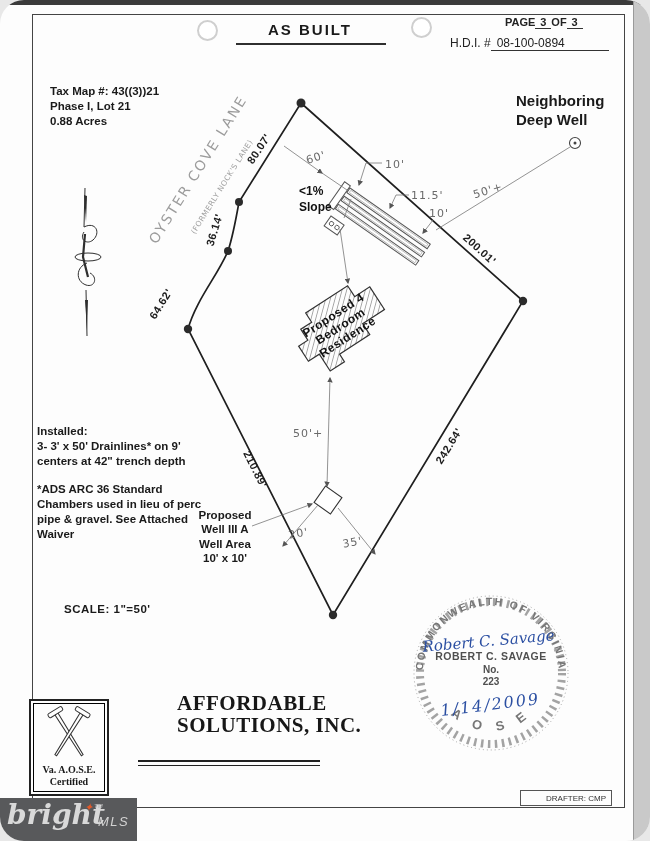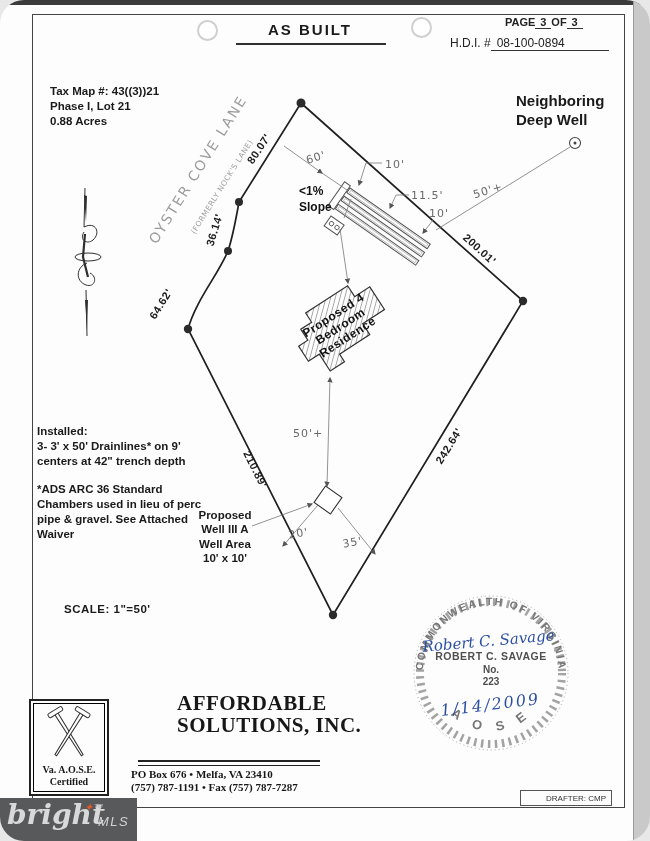--- a/index.html
+++ b/index.html
@@ -253,24 +253,20 @@
         <div>Va. A.O.S.E.</div>
         <div>Certified</div>
       </div>
     </div>
   </div>
   <div class="abs" id="company-name">
     <div>AFFORDABLE</div>
     <div>SOLUTIONS, INC.</div>
   </div>
   <div class="abs" id="dbl-underline"></div>
-  <div class="abs" id="addr">
-    <div>PO Box 676 • Melfa, VA 23410</div>
-    <div>(757) 787-1191 • Fax (757) 787-7287</div>
-  </div>
 
   <div class="abs" id="drafter-box">DRAFTER: CMP</div>
 
   <div class="abs" id="brightmls">
     <span id="brand">bright</span>
     <span id="brand-star">✦</span>
     <span id="brand-tm">TM</span>
     <span id="brand-mls">MLS</span>
   </div>
 

